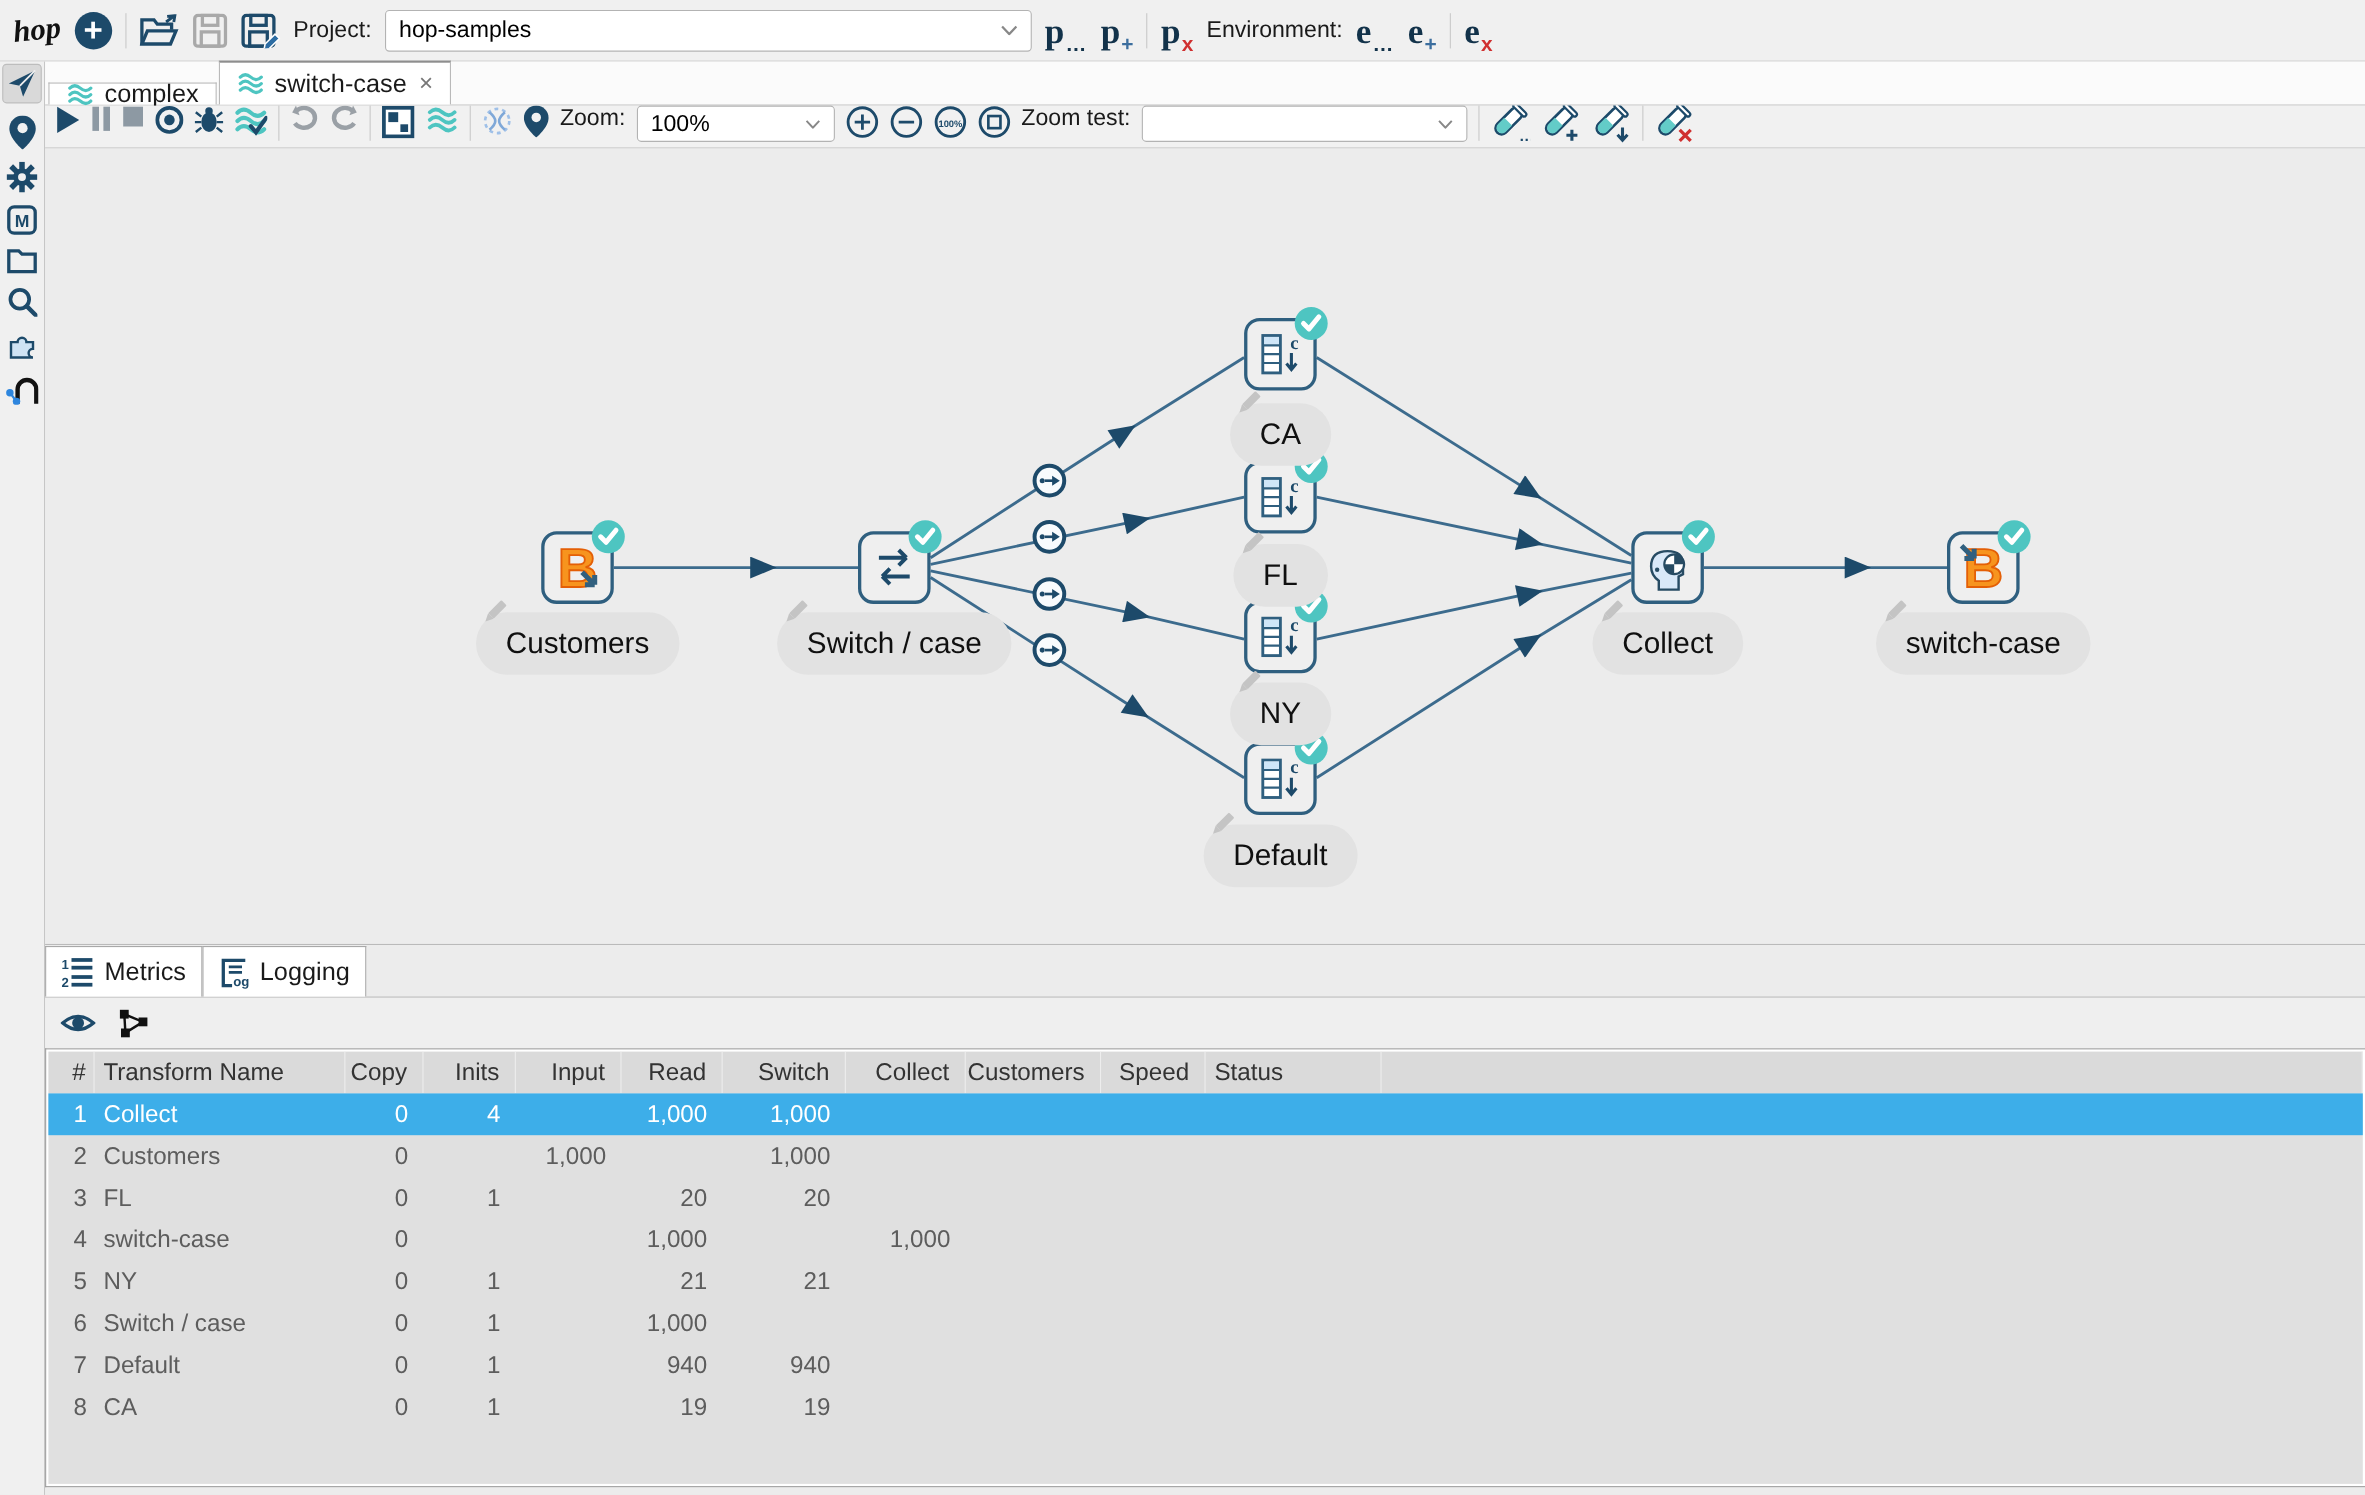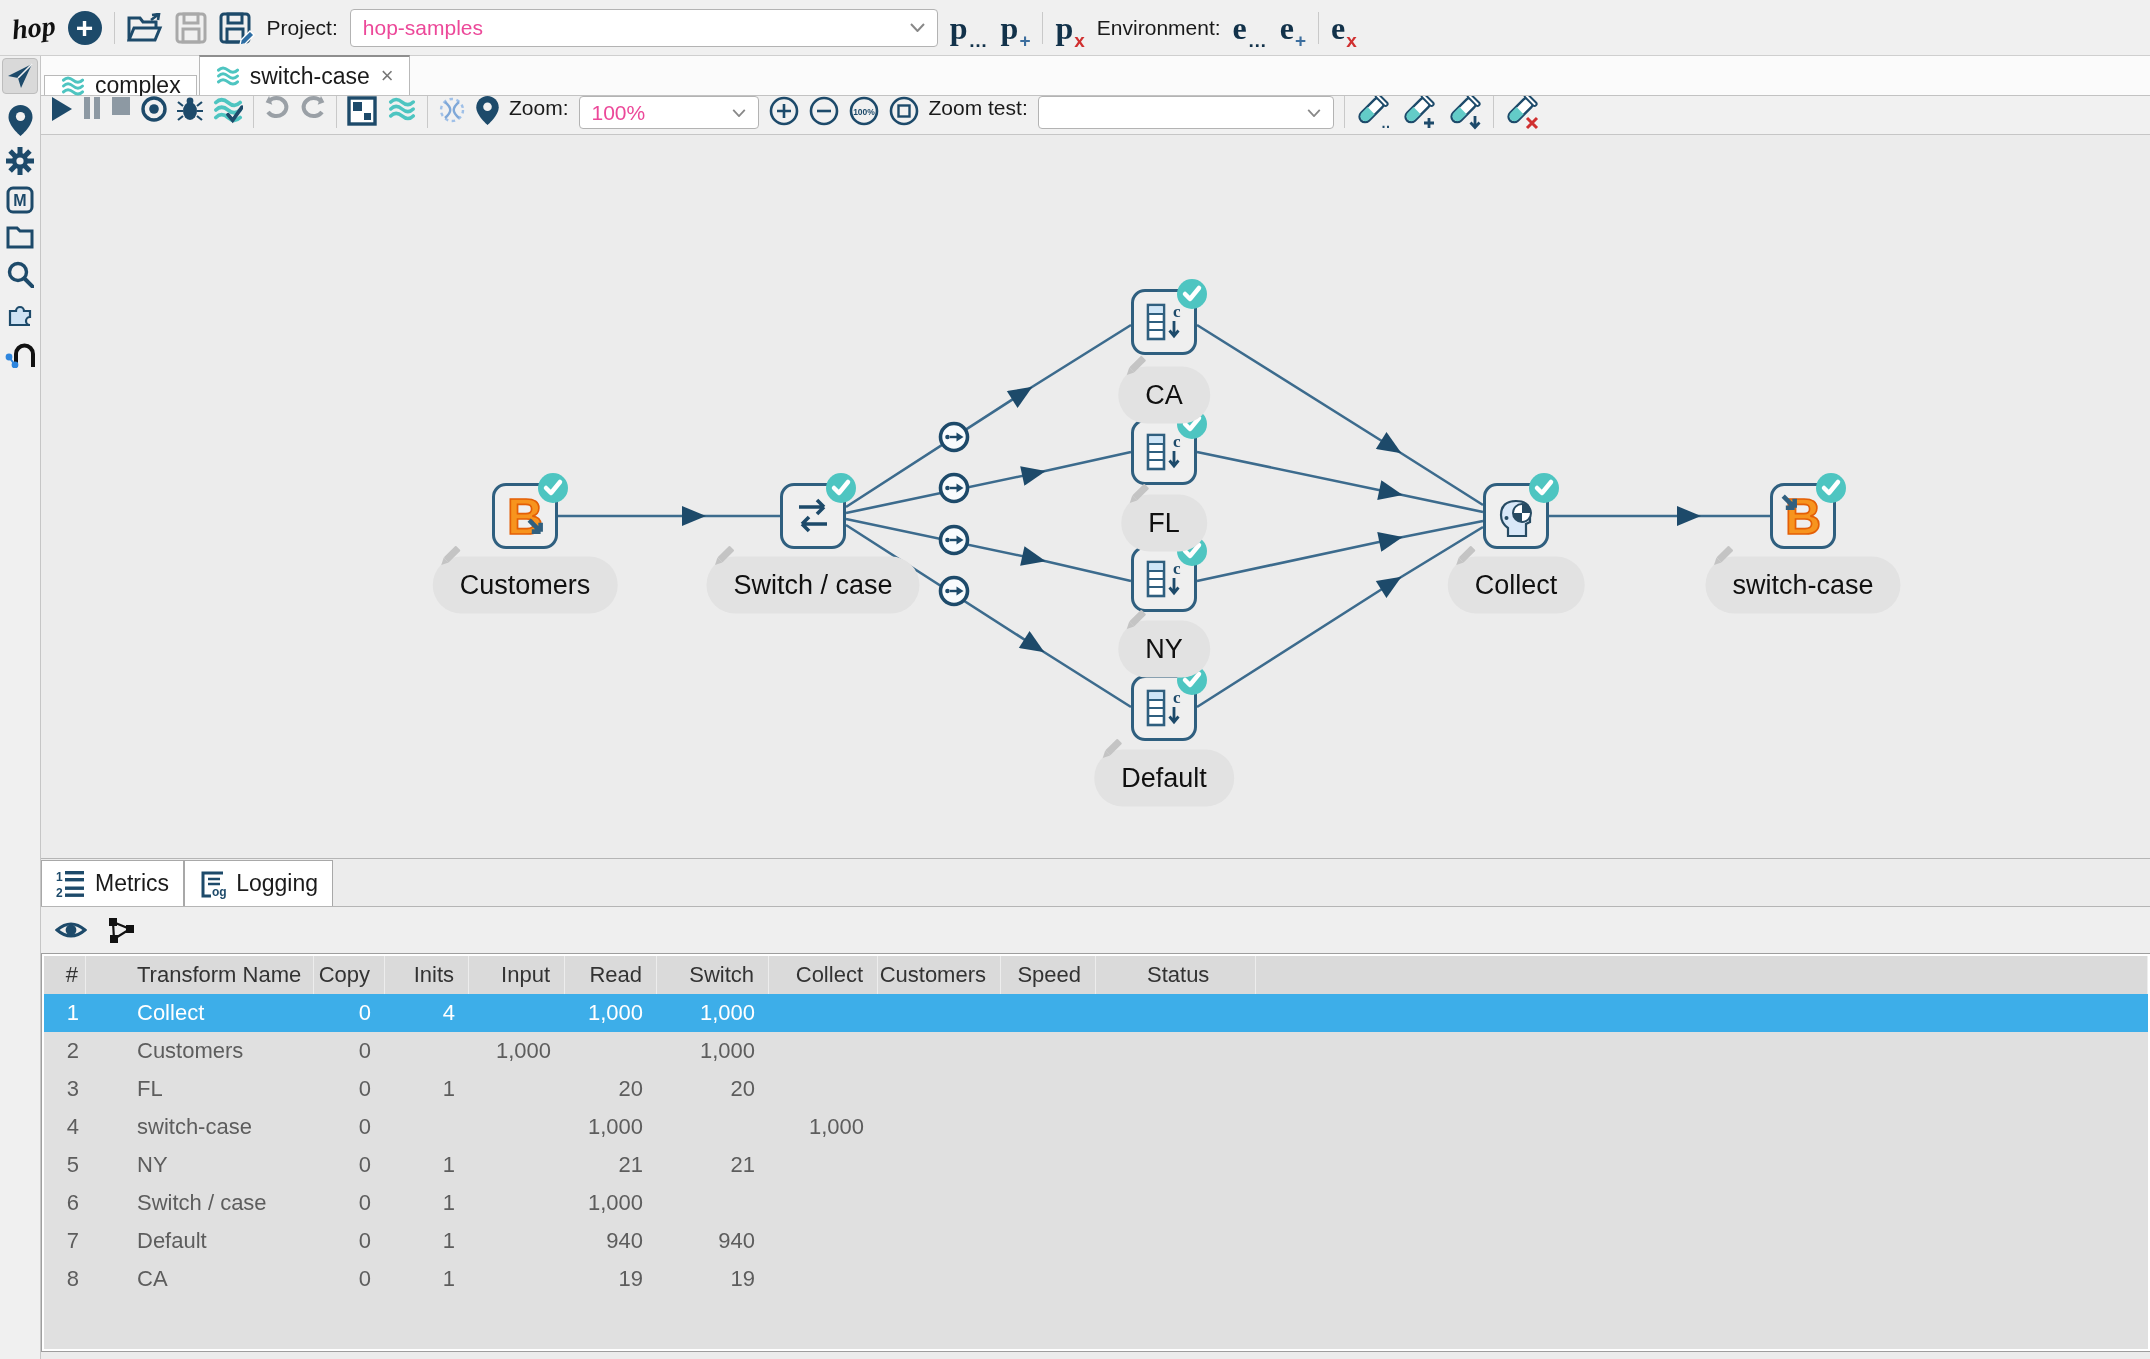--- a/index.html
+++ b/index.html
@@ -5,21 +5,21 @@
   * { box-sizing: border-box; margin: 0; padding: 0; }
   html,body { width:2150px; height:1359px; overflow:hidden;
     font-family:"Liberation Sans", sans-serif; background:#ececec; color:#1a1a1a; }
 
   
   .topbar { height:56px; background:#f0f0f0; border-bottom:1px solid #cfcfcf;
     display:flex; align-items:center; padding:0 12px; gap:12px; font-size:21px; }
   .vsep { width:1px; height:32px; background:#c9c9c9; }
   .ibtn { display:inline-flex; align-items:center; justify-content:center; flex:none; }
   .combo { display:flex; align-items:center; justify-content:space-between; background:#fff;
-    border:1px solid #b3b3b3; border-radius:4px; height:38px; padding:0 12px; font-size:21px; color:#ec4899; }
+    border:1px solid #b3b3b3; border-radius:4px; height:38px; padding:0 12px; font-size:21px; color:#000000; }
   .lbl { white-space:nowrap; }
   .pluscircle { width:34px; height:34px; border-radius:50%; background:#1d4a6a; color:#fff;
     font-size:30px; font-weight:bold; display:flex; align-items:center; justify-content:center; line-height:0; }
   .pe { font-family:"Liberation Serif", serif; font-weight:bold; font-size:32px; color:#12324a;
     display:inline-flex; align-items:flex-end; line-height:1; }
   .pe .sub { font-size:19px; margin-left:1px; transform:translateY(6px); font-family:"Liberation Sans",sans-serif; }
   .sub.dots { color:#12324a; letter-spacing:1px; }
   .sub.plus { color:#3c6e9e; font-weight:bold; }
   .sub.x    { color:#d03030; font-weight:bold; }
   .hoplogo { font-family:"Liberation Serif", serif; font-style:italic; font-weight:bold;
@@ -70,21 +70,21 @@
 
   .twrap { flex:1; border:1px solid #9e9e9e; border-right:none; background:#fff;
     padding:2px; margin-bottom:7px; display:flex; flex-direction:column; overflow:hidden; }
   .tgrid { display:grid; grid-template-columns:42px 228px 71px 84px 96px 92px 112px 109px 123px 95px 160px 1fr; }
   .thead { background:#dadada; height:38px; font-size:22px; color:#333; }
   .thead .tcell { border-right:1px solid #ededed; }
   .tbody { background:#e0e0e0; flex:1; }
   .trow { height:38px; font-size:22px; color:#5d5d5d; }
   .trow.selected { background:#3daee9; color:#fff; }
   .tcell { display:flex; align-items:center; height:38px; overflow:hidden; white-space:nowrap; }
-  .al { justify-content:flex-start; padding-left:8px;margin-left:43px; }
+  .al { justify-content:flex-start; padding-left:8px; }
   .ar { justify-content:flex-end; padding-right:14px; }
   .ar0 { justify-content:flex-end; padding-right:7px; }
 </style>
 </head>
 <body>
 
 <svg width="0" height="0" style="position:absolute">
   <defs>
     <g id="def-check">
         <circle r="15" fill="#4ec5c1"></circle>

